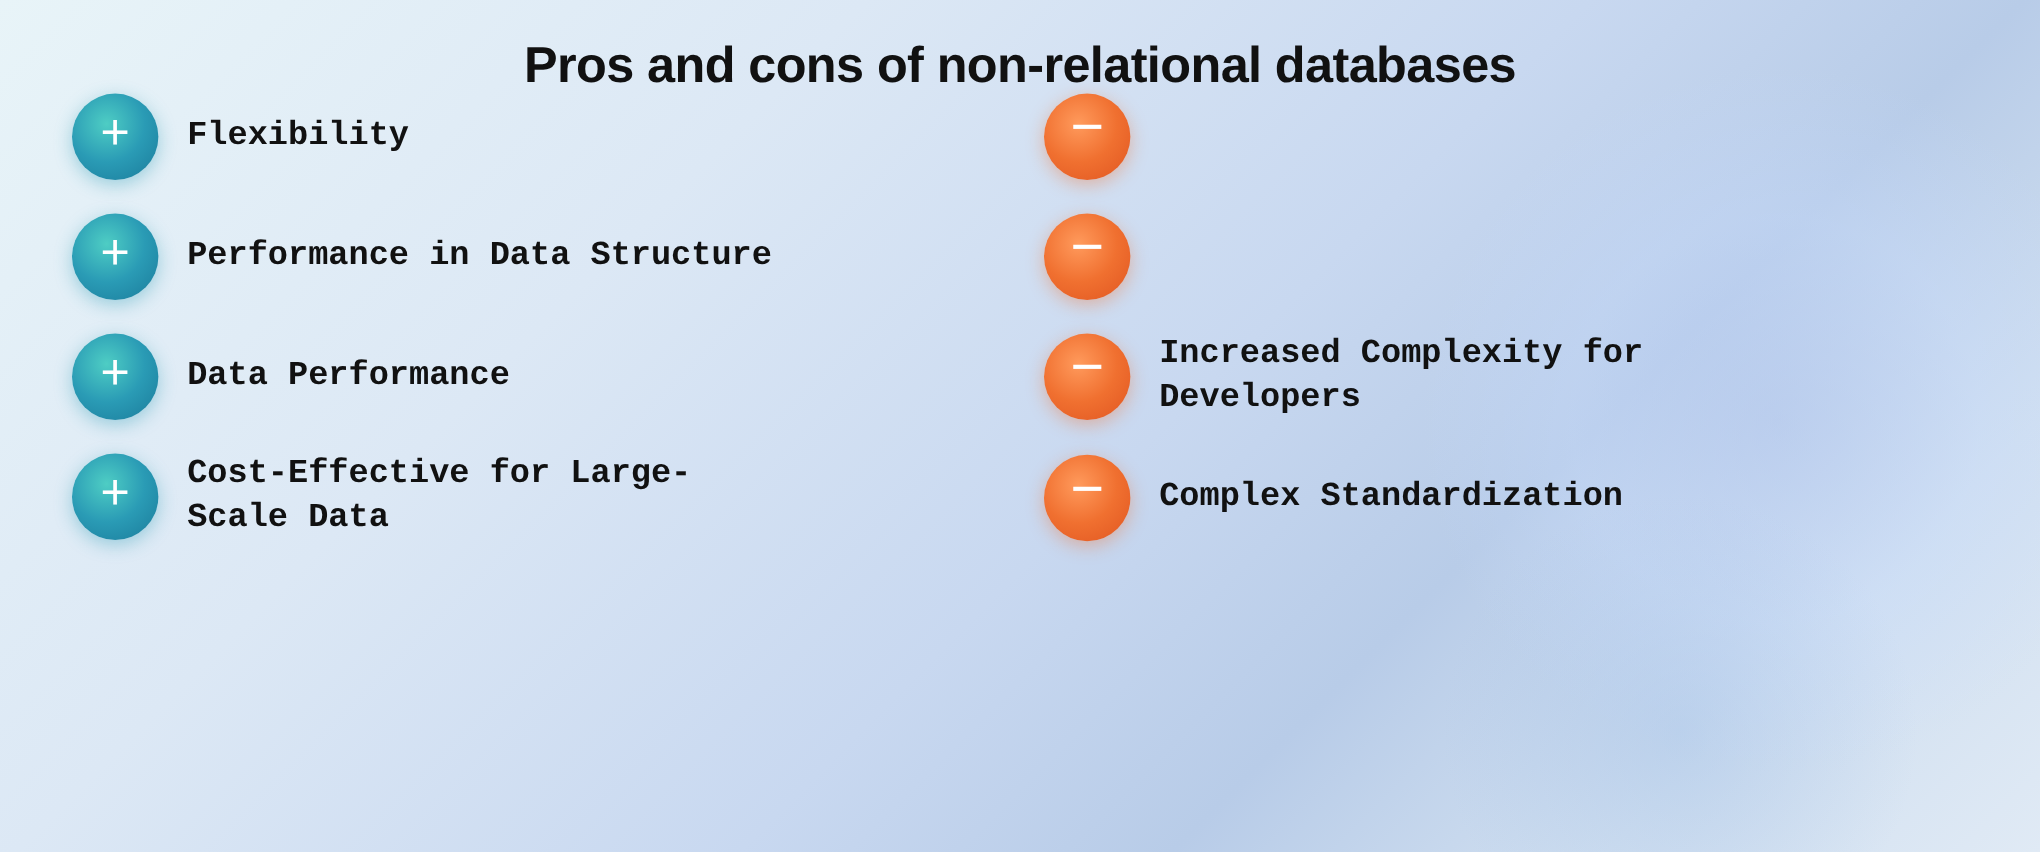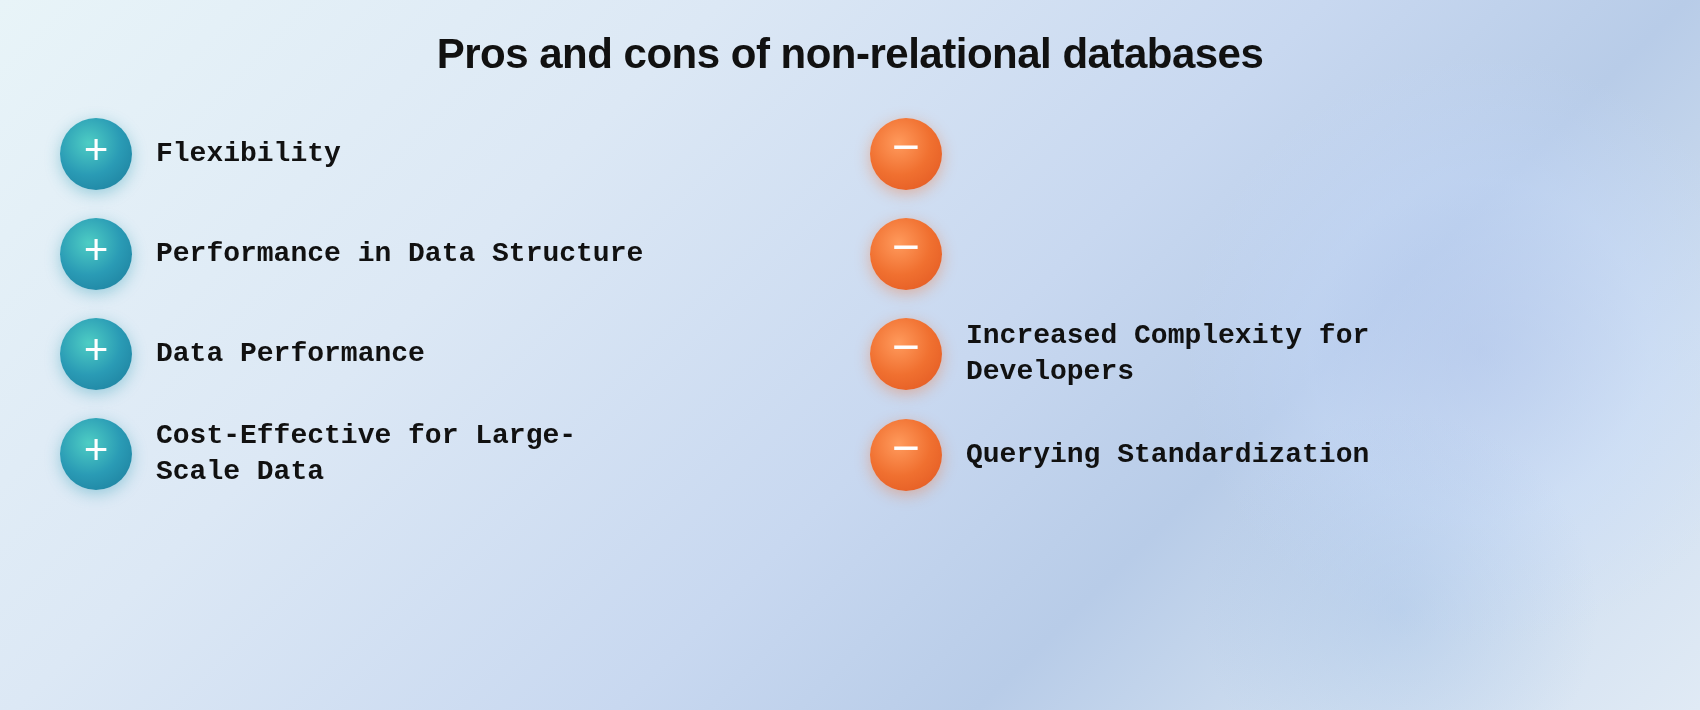--- a/index.html
+++ b/index.html
@@ -52,21 +52,20 @@
       flex-direction: column;
       align-items: center;
       padding: 30px 60px 30px 60px;
     }
 
     .title {
       font-family: Arial, sans-serif;
       font-size: 42px;
       font-weight: 900;
       color: #111;
-      margin-bottom: 40px;
       text-align: center;
       letter-spacing: -0.5px;
     }
 
     .content {
       display: flex;
       width: 100%;
       gap: 40px;
     }
 
@@ -204,18 +203,18 @@
         <div class="icon-circle-con">
           <span class="minus-icon">−</span>
         </div>
         <span class="item-text">Increased Complexity for<br>Developers</span>
       </div>
 
       <div class="item">
         <div class="icon-circle-con">
           <span class="minus-icon">−</span>
         </div>
-        <span class="item-text">Querying Standardization</span>
+        <span class="item-text">Complex Standardization</span>
       </div>
 
     </div>
   </div>
 </div>
 
 </body></html>

